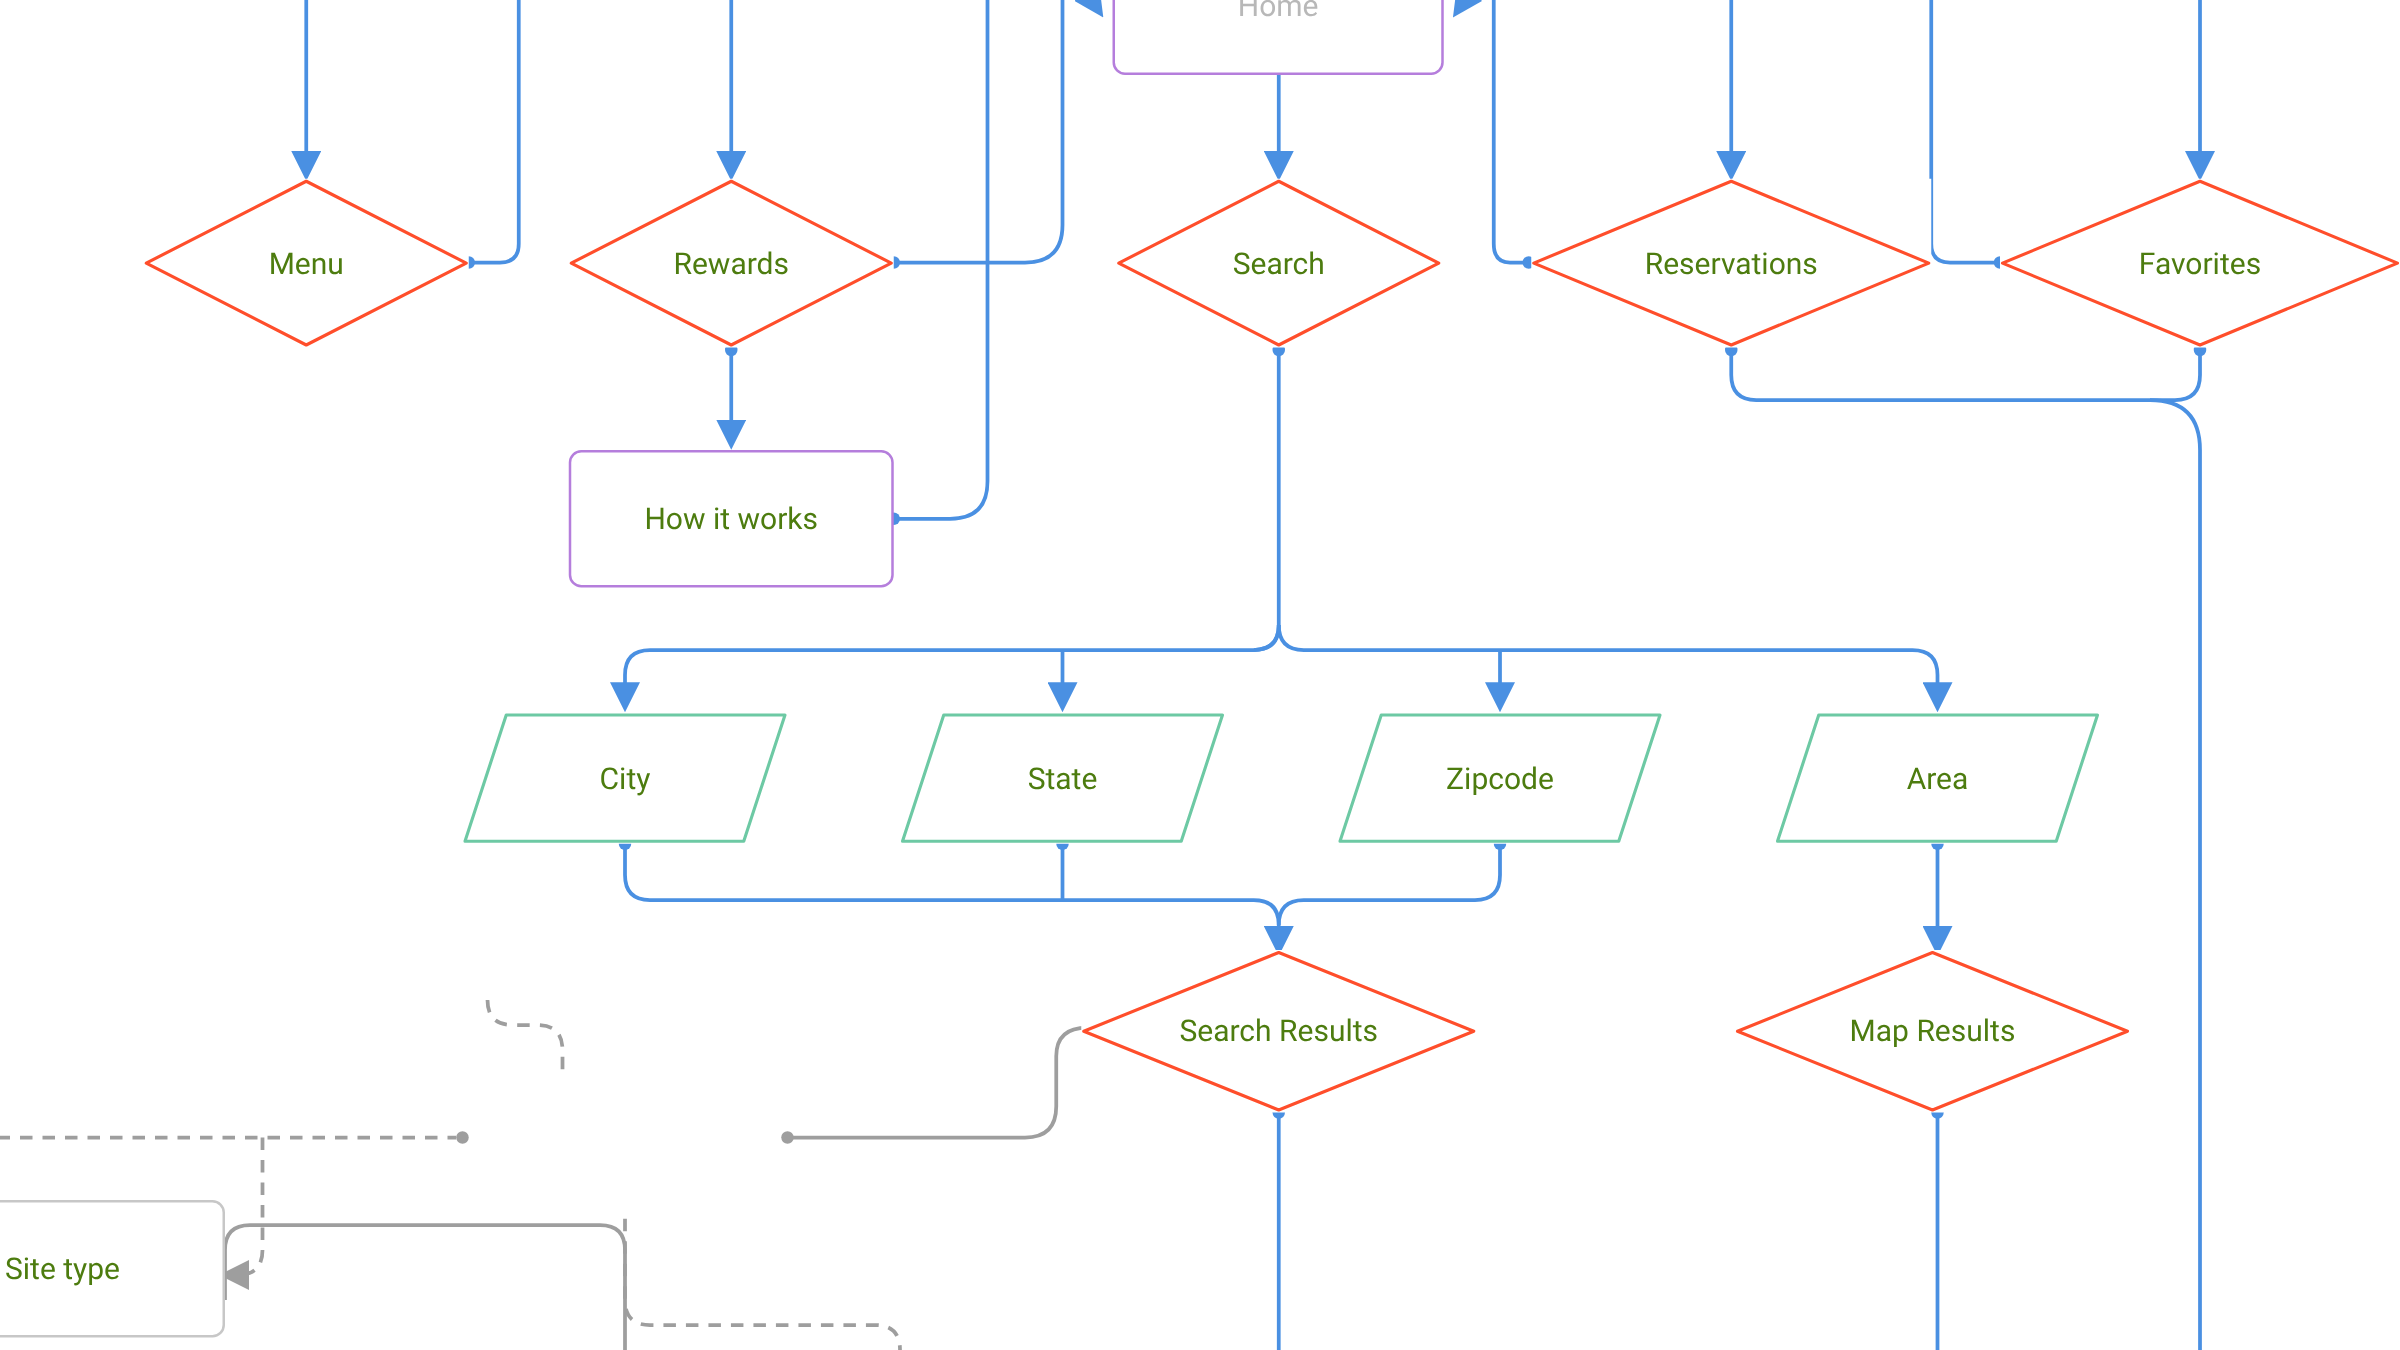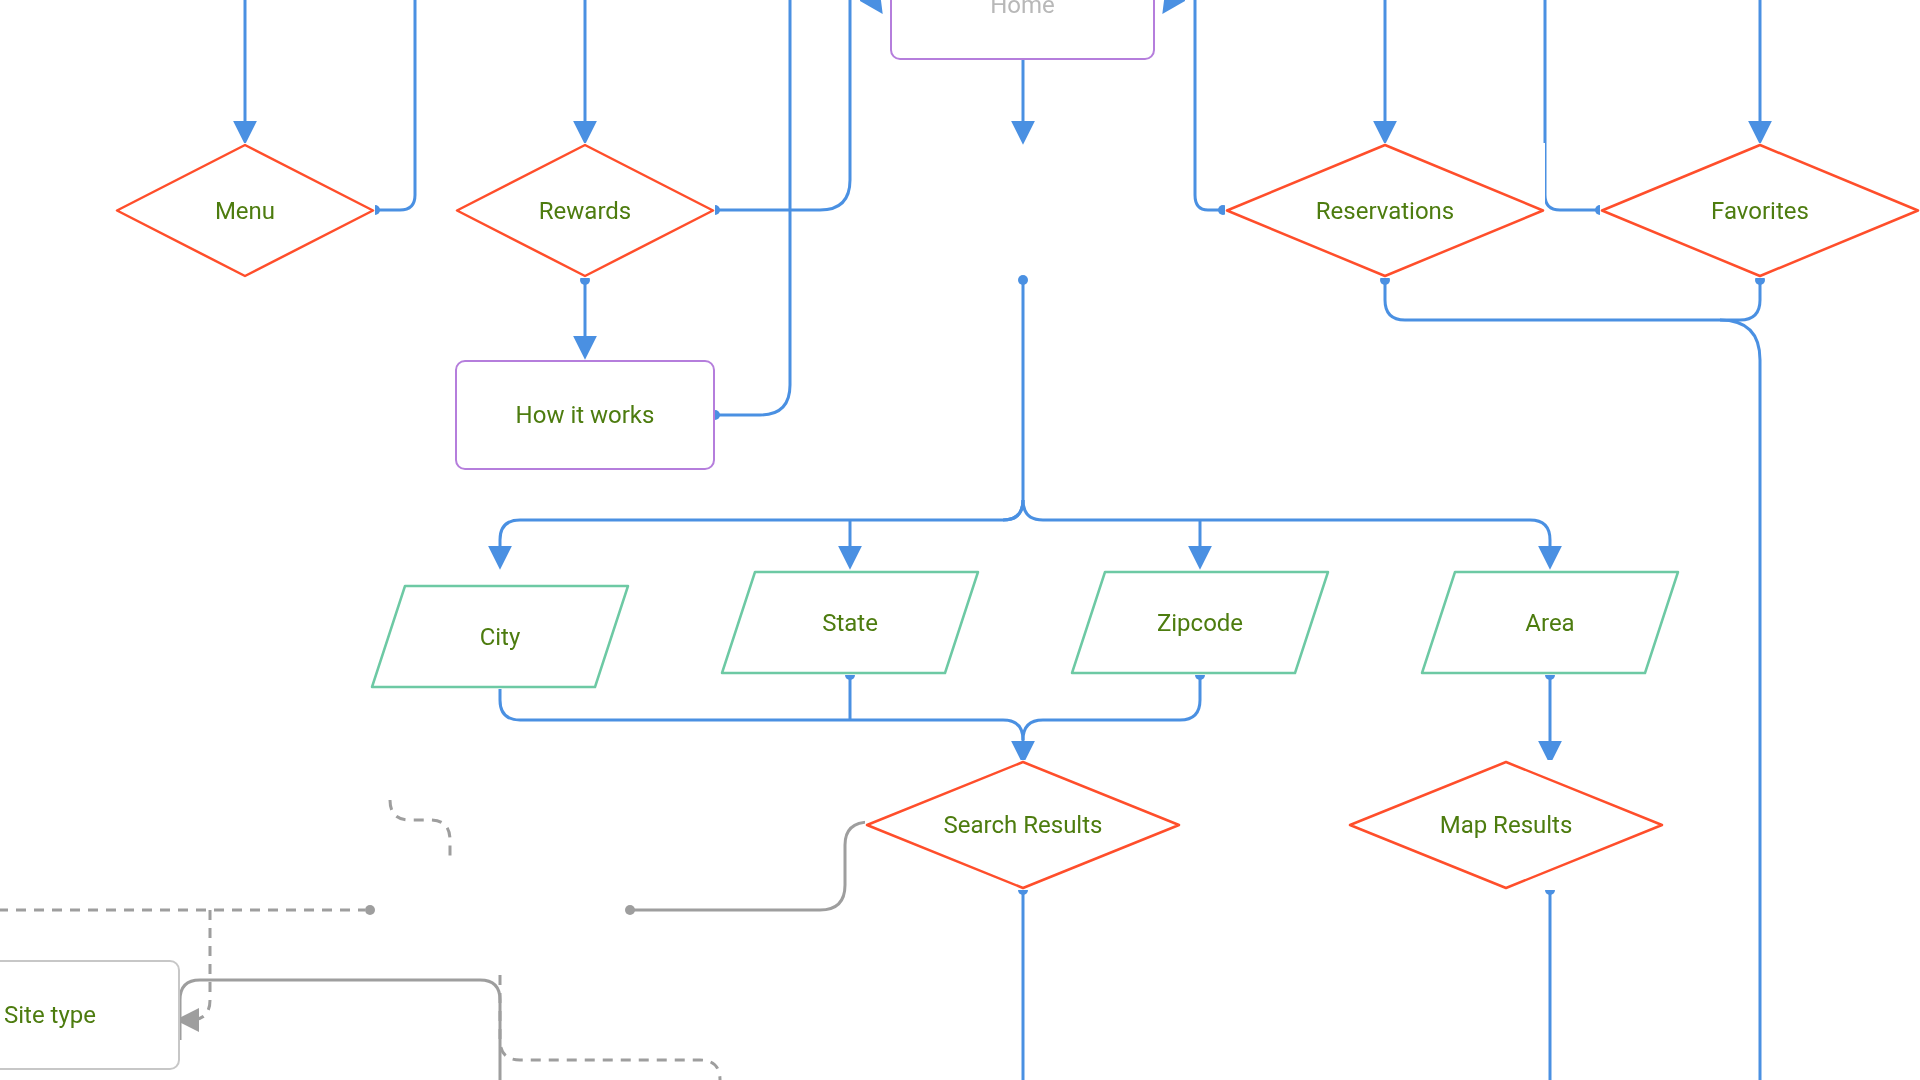--- a/index.html
+++ b/index.html
@@ -164,40 +164,46 @@
     <span class="label" style="position:relative;">Menu</span>
   </div>
 
   <div class="node diamond" style="left:455px; top:143px; width:260px; height:135px;">
     <svg class="border-svg" viewBox="0 0 260 135" preserveAspectRatio="none">
       <polygon points="130,2 258,67.5 130,133 2,67.5" fill="#fff" stroke="#ff4e2b" stroke-width="2.5" stroke-linejoin="round"></polygon>
     </svg>
     <span class="label" style="position:relative;">Rewards</span>
   </div>
 
+  <div class="node diamond" style="left:893px; top:143px; width:260px; height:135px;">
+    <svg class="border-svg" viewBox="0 0 260 135" preserveAspectRatio="none">
+      <polygon points="130,2 258,67.5 130,133 2,67.5" fill="#fff" stroke="#ff4e2b" stroke-width="2.5" stroke-linejoin="round"></polygon>
+    </svg>
+    <span class="label" style="position:relative;">Search</span>
+  </div>
 
   <div class="node diamond" style="left:1225px; top:143px; width:320px; height:135px;">
     <svg class="border-svg" viewBox="0 0 320 135" preserveAspectRatio="none">
       <polygon points="160,2 318,67.5 160,133 2,67.5" fill="#fff" stroke="#ff4e2b" stroke-width="2.5" stroke-linejoin="round"></polygon>
     </svg>
     <span class="label" style="position:relative;">Reservations</span>
   </div>
 
   <div class="node diamond" style="left:1600px; top:143px; width:320px; height:135px;">
     <svg class="border-svg" viewBox="0 0 320 135" preserveAspectRatio="none">
       <polygon points="160,2 318,67.5 160,133 2,67.5" fill="#fff" stroke="#ff4e2b" stroke-width="2.5" stroke-linejoin="round"></polygon>
     </svg>
     <span class="label" style="position:relative;">Favorites</span>
   </div>
 
   <div class="node rect" style="left:455px; top:360px; width:260px; height:110px; border:2.5px solid #b57edc;">
     <span class="label">How it works</span>
   </div>
 
-  <div class="node para" style="left:370px; top:584px; width:260px; height:105px;justify-content:center;">
+  <div class="node para" style="left:370px; top:570px; width:260px; height:105px;justify-content:center;">
     <svg class="border-svg" viewBox="0 0 260 105" preserveAspectRatio="none">
       <polygon points="35,2 258,2 225,103 2,103" fill="#fff" stroke="#6dc9a4" stroke-width="2.5" stroke-linejoin="round"></polygon>
     </svg>
     <span class="label" style="position:relative;">City</span>
   </div>
 
   <div class="node para" style="left:720px; top:570px; width:260px; height:105px;">
     <svg class="border-svg" viewBox="0 0 260 105" preserveAspectRatio="none">
       <polygon points="35,2 258,2 225,103 2,103" fill="#fff" stroke="#6dc9a4" stroke-width="2.5" stroke-linejoin="round"></polygon>
     </svg>
@@ -218,21 +224,21 @@
     <span class="label" style="position:relative;">Area</span>
   </div>
 
   <div class="node diamond" style="left:865px; top:760px; width:316px; height:130px;">
     <svg class="border-svg" viewBox="0 0 316 130" preserveAspectRatio="none">
       <polygon points="158,2 314,65 158,128 2,65" fill="#fff" stroke="#ff4e2b" stroke-width="2.5" stroke-linejoin="round"></polygon>
     </svg>
     <span class="label" style="position:relative;">Search Results</span>
   </div>
 
-  <div class="node diamond" style="left:1348px; top:760px; width:316px; height:130px;">
+  <div class="node diamond" style="left:1388px; top:760px; width:316px; height:130px;">
     <svg class="border-svg" viewBox="0 0 316 130" preserveAspectRatio="none">
       <polygon points="158,2 314,65 158,128 2,65" fill="#fff" stroke="#ff4e2b" stroke-width="2.5" stroke-linejoin="round"></polygon>
     </svg>
     <span class="label" style="position:relative;">Map Results</span>
   </div>
 
 
   <div class="node rect" style="left:-80px; top:960px; width:260px; height:110px; border:2.5px solid #c7c7c7;">
     <span class="label">Site type</span>
   </div>

